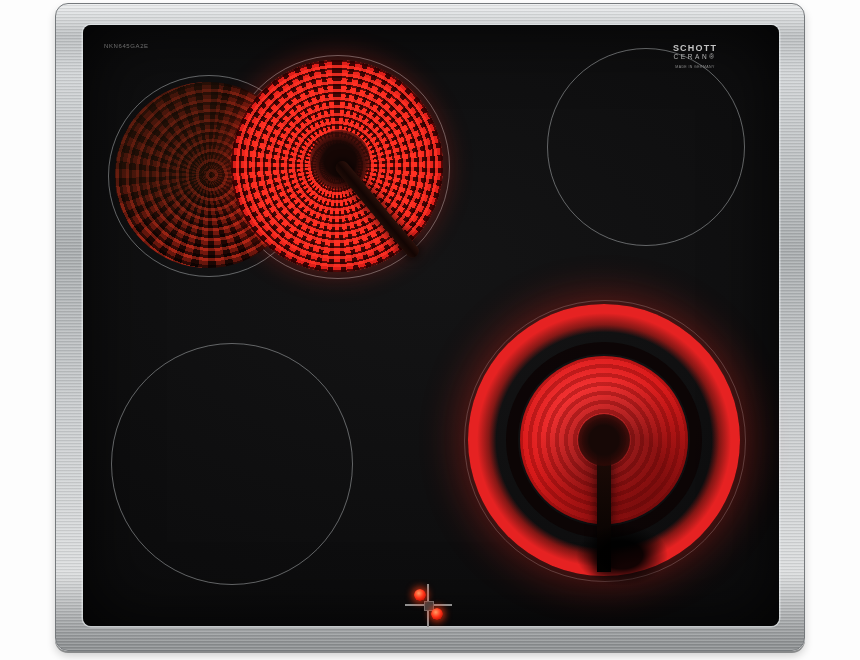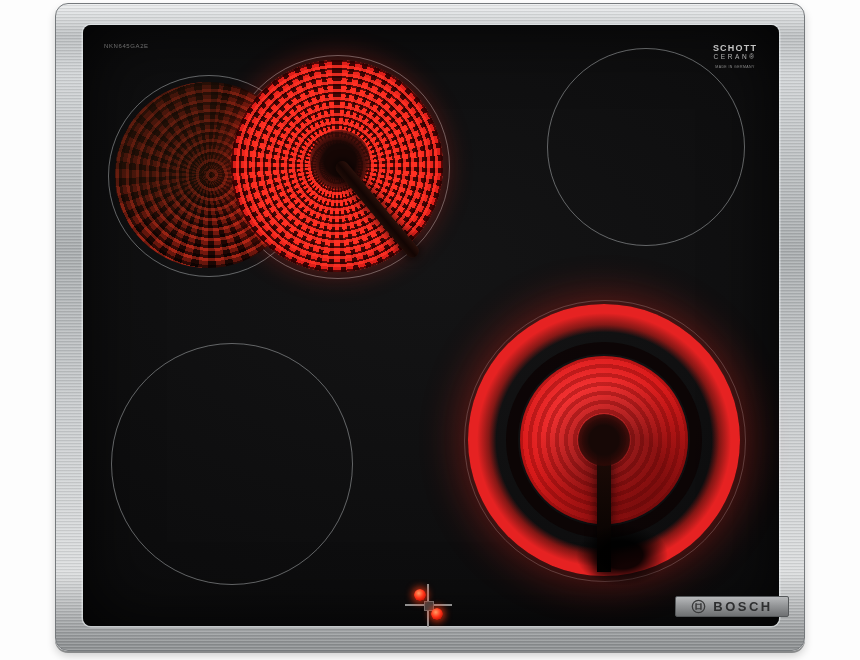--- a/index.html
+++ b/index.html
@@ -113,21 +113,21 @@
     position:absolute;width:12px;height:12px;border-radius:50%;
     background:radial-gradient(circle at 40% 35%,#ff9a62,#ff3418 45%,#c11204 78%,#6b0a02);
     box-shadow:0 0 7px 2px rgba(255,60,20,.75);
   }
   .led.a{left:414px;top:589px;} .led.b{left:431px;top:608px;}
   
   .model-label{
     position:absolute;left:104px;top:43px;font-size:6px;line-height:7px;
     color:#6f6f6f;letter-spacing:.6px;
   }
-  .schott{position:absolute;left:703px;top:43px;width:64px;text-align:center;color:#c3c3c3;}
+  .schott{position:absolute;left:663px;top:43px;width:64px;text-align:center;color:#c3c3c3;}
   .schott .l1{font-size:9px;font-weight:bold;letter-spacing:1.2px;line-height:10px;}
   .schott .l2{font-size:6.5px;letter-spacing:2.6px;line-height:8px;color:#b4b4b4;}
   .schott .l3{font-size:3.5px;letter-spacing:.4px;color:#8a8a8a;margin-top:4px;line-height:4px;}
   
   .badge{
     position:absolute;left:675px;top:596px;width:114px;height:21px;border-radius:2px;
     border:1px solid #55585a;box-sizing:border-box;
     background:linear-gradient(180deg,#b7b9bb,#949698 45%,#6e7072 100%);
     display:flex;align-items:center;justify-content:center;gap:7px;
   }
@@ -173,22 +173,14 @@
     <div class="hub-br"></div>
     <div class="shadow-br"></div>
   </div>
 
   <div class="cross-h"></div>
   <div class="cross-v"></div>
   <div class="cross-c"></div>
   <div class="led a"></div>
   <div class="led b"></div>
 
-  <div class="badge">
-    <svg width="15" height="15" viewBox="0 0 16 16">
-      <circle cx="8" cy="8" r="6.6" fill="none" stroke="#3a3b3c" stroke-width="1.4"></circle>
-      <path d="M5.4 4.6 L5.4 11.4 M10.6 4.6 L10.6 11.4" stroke="#3a3b3c" stroke-width="1.6" fill="none"></path>
-      <path d="M5.4 5.6 L10.6 5.6 M5.4 10.4 L10.6 10.4" stroke="#3a3b3c" stroke-width="1.2" fill="none"></path>
-    </svg>
-    <span class="wordmark">BOSCH</span>
-  </div>
 
 </div>
 
 </body></html>

